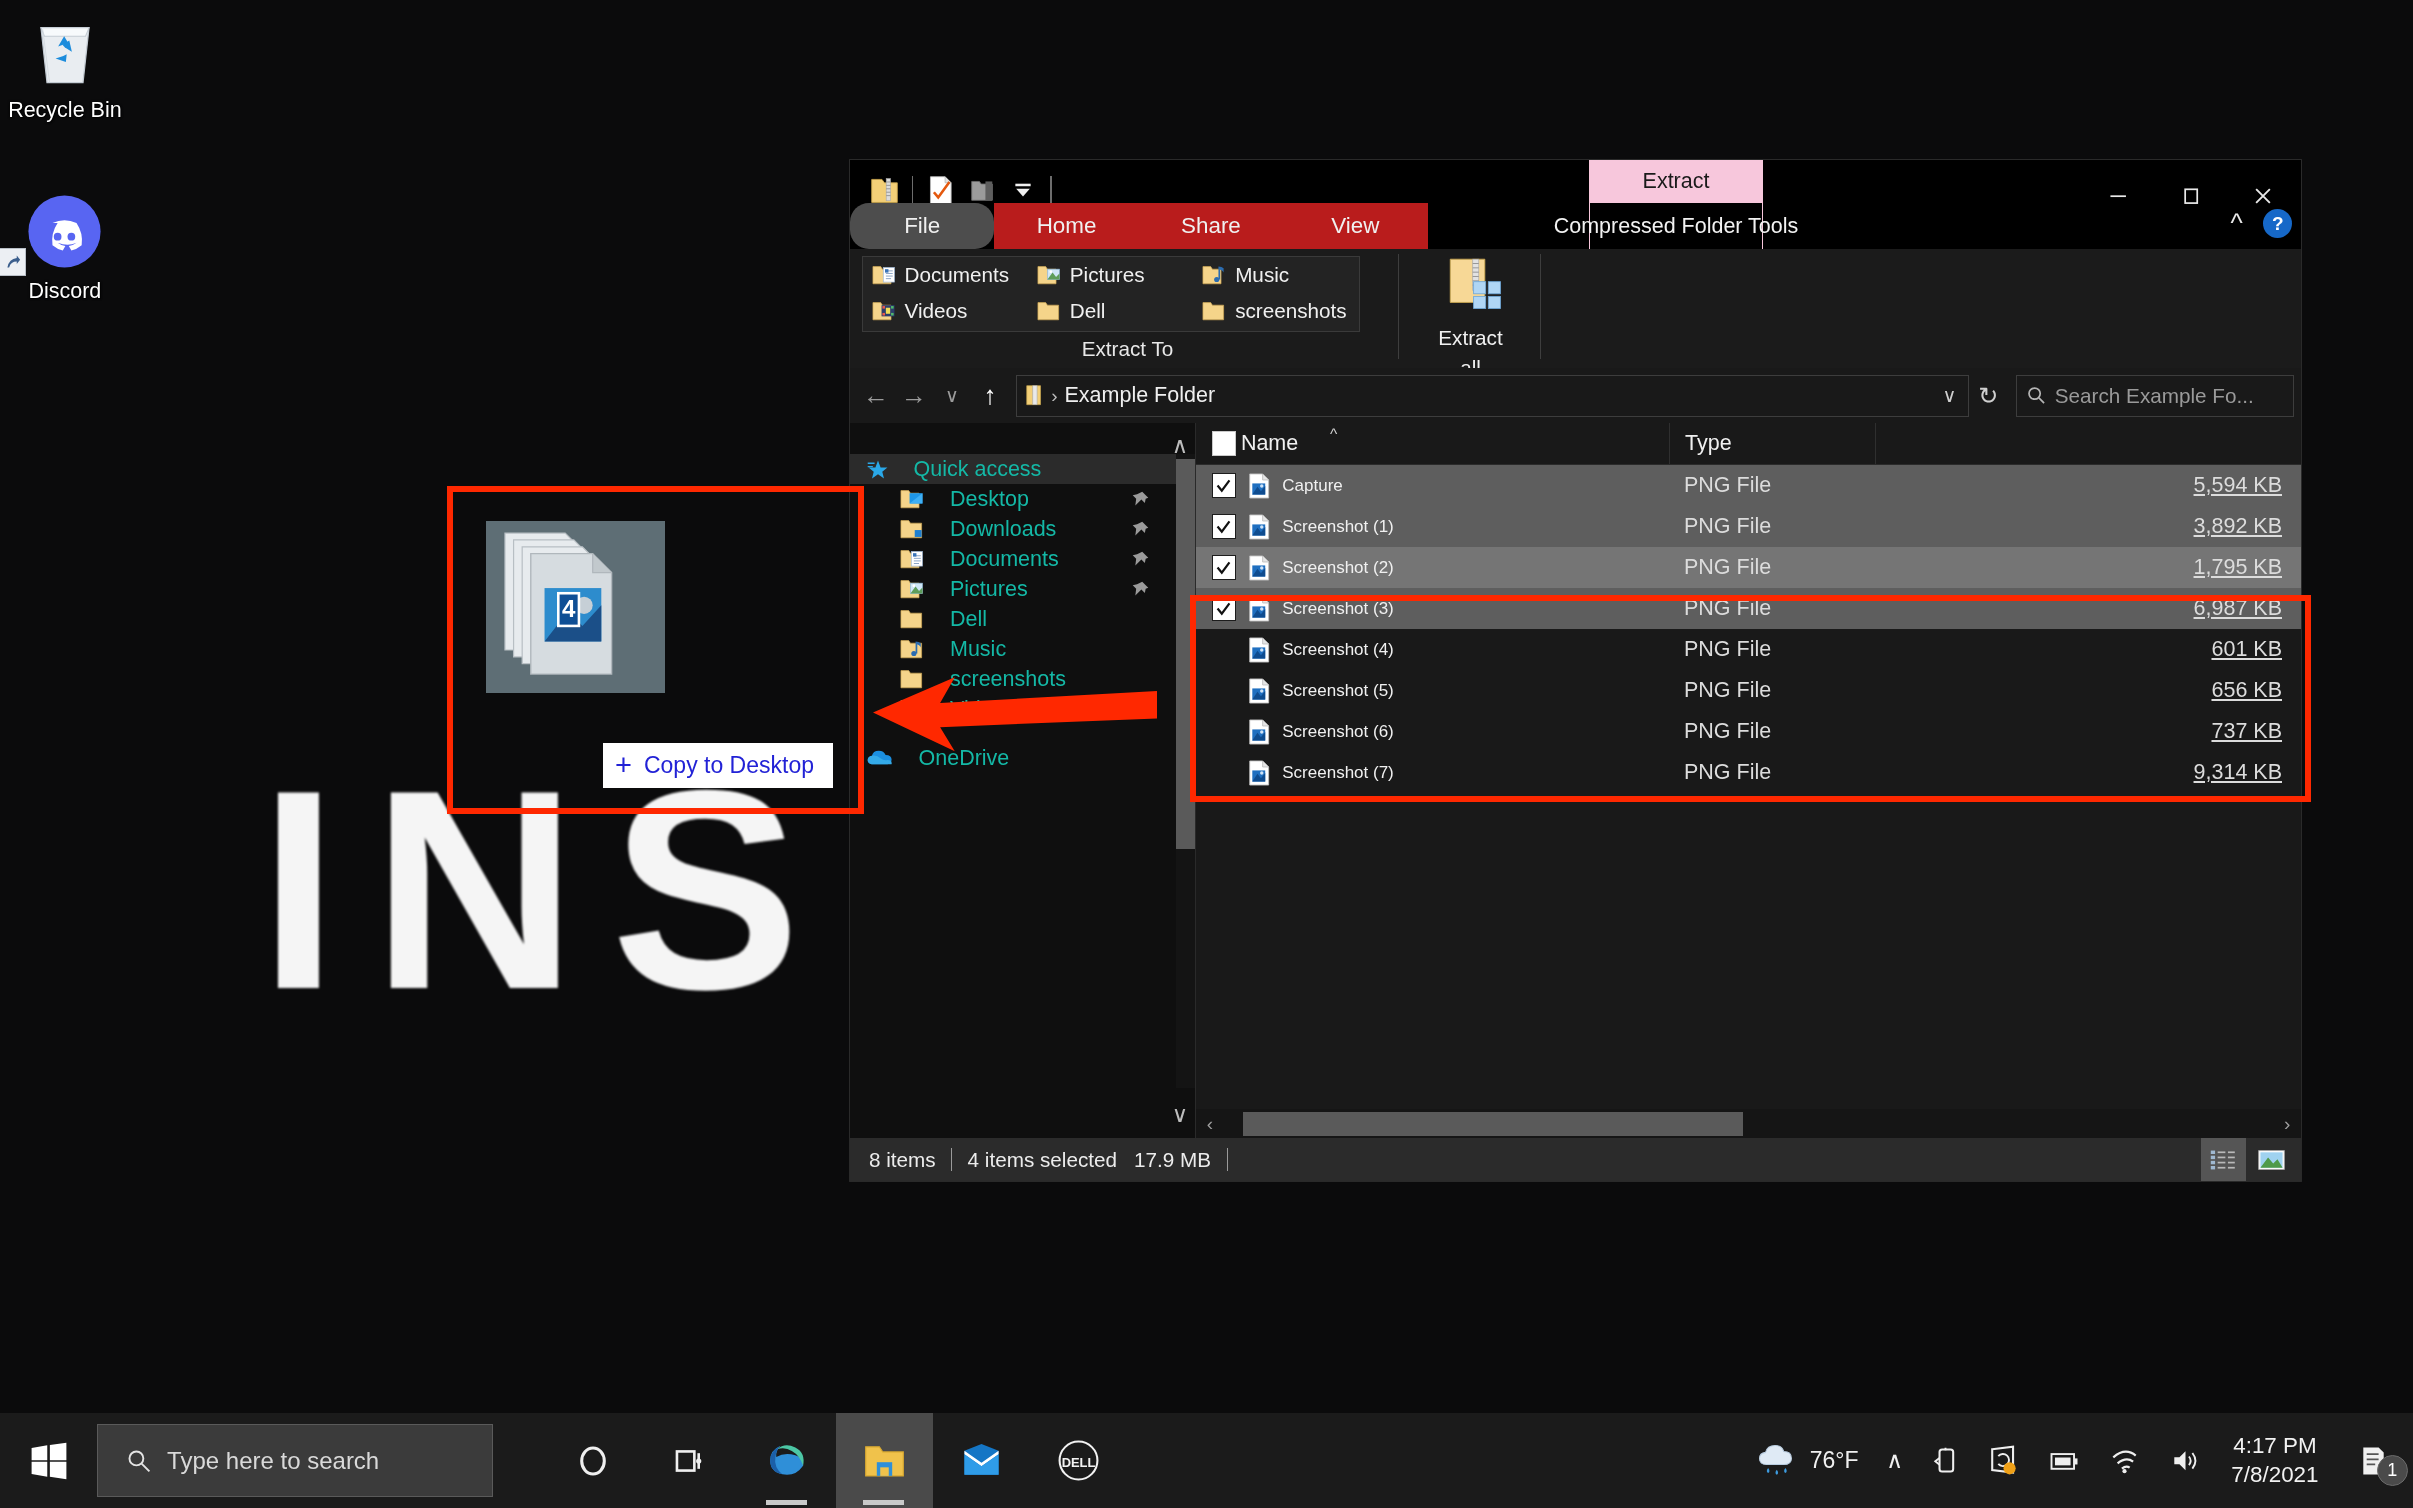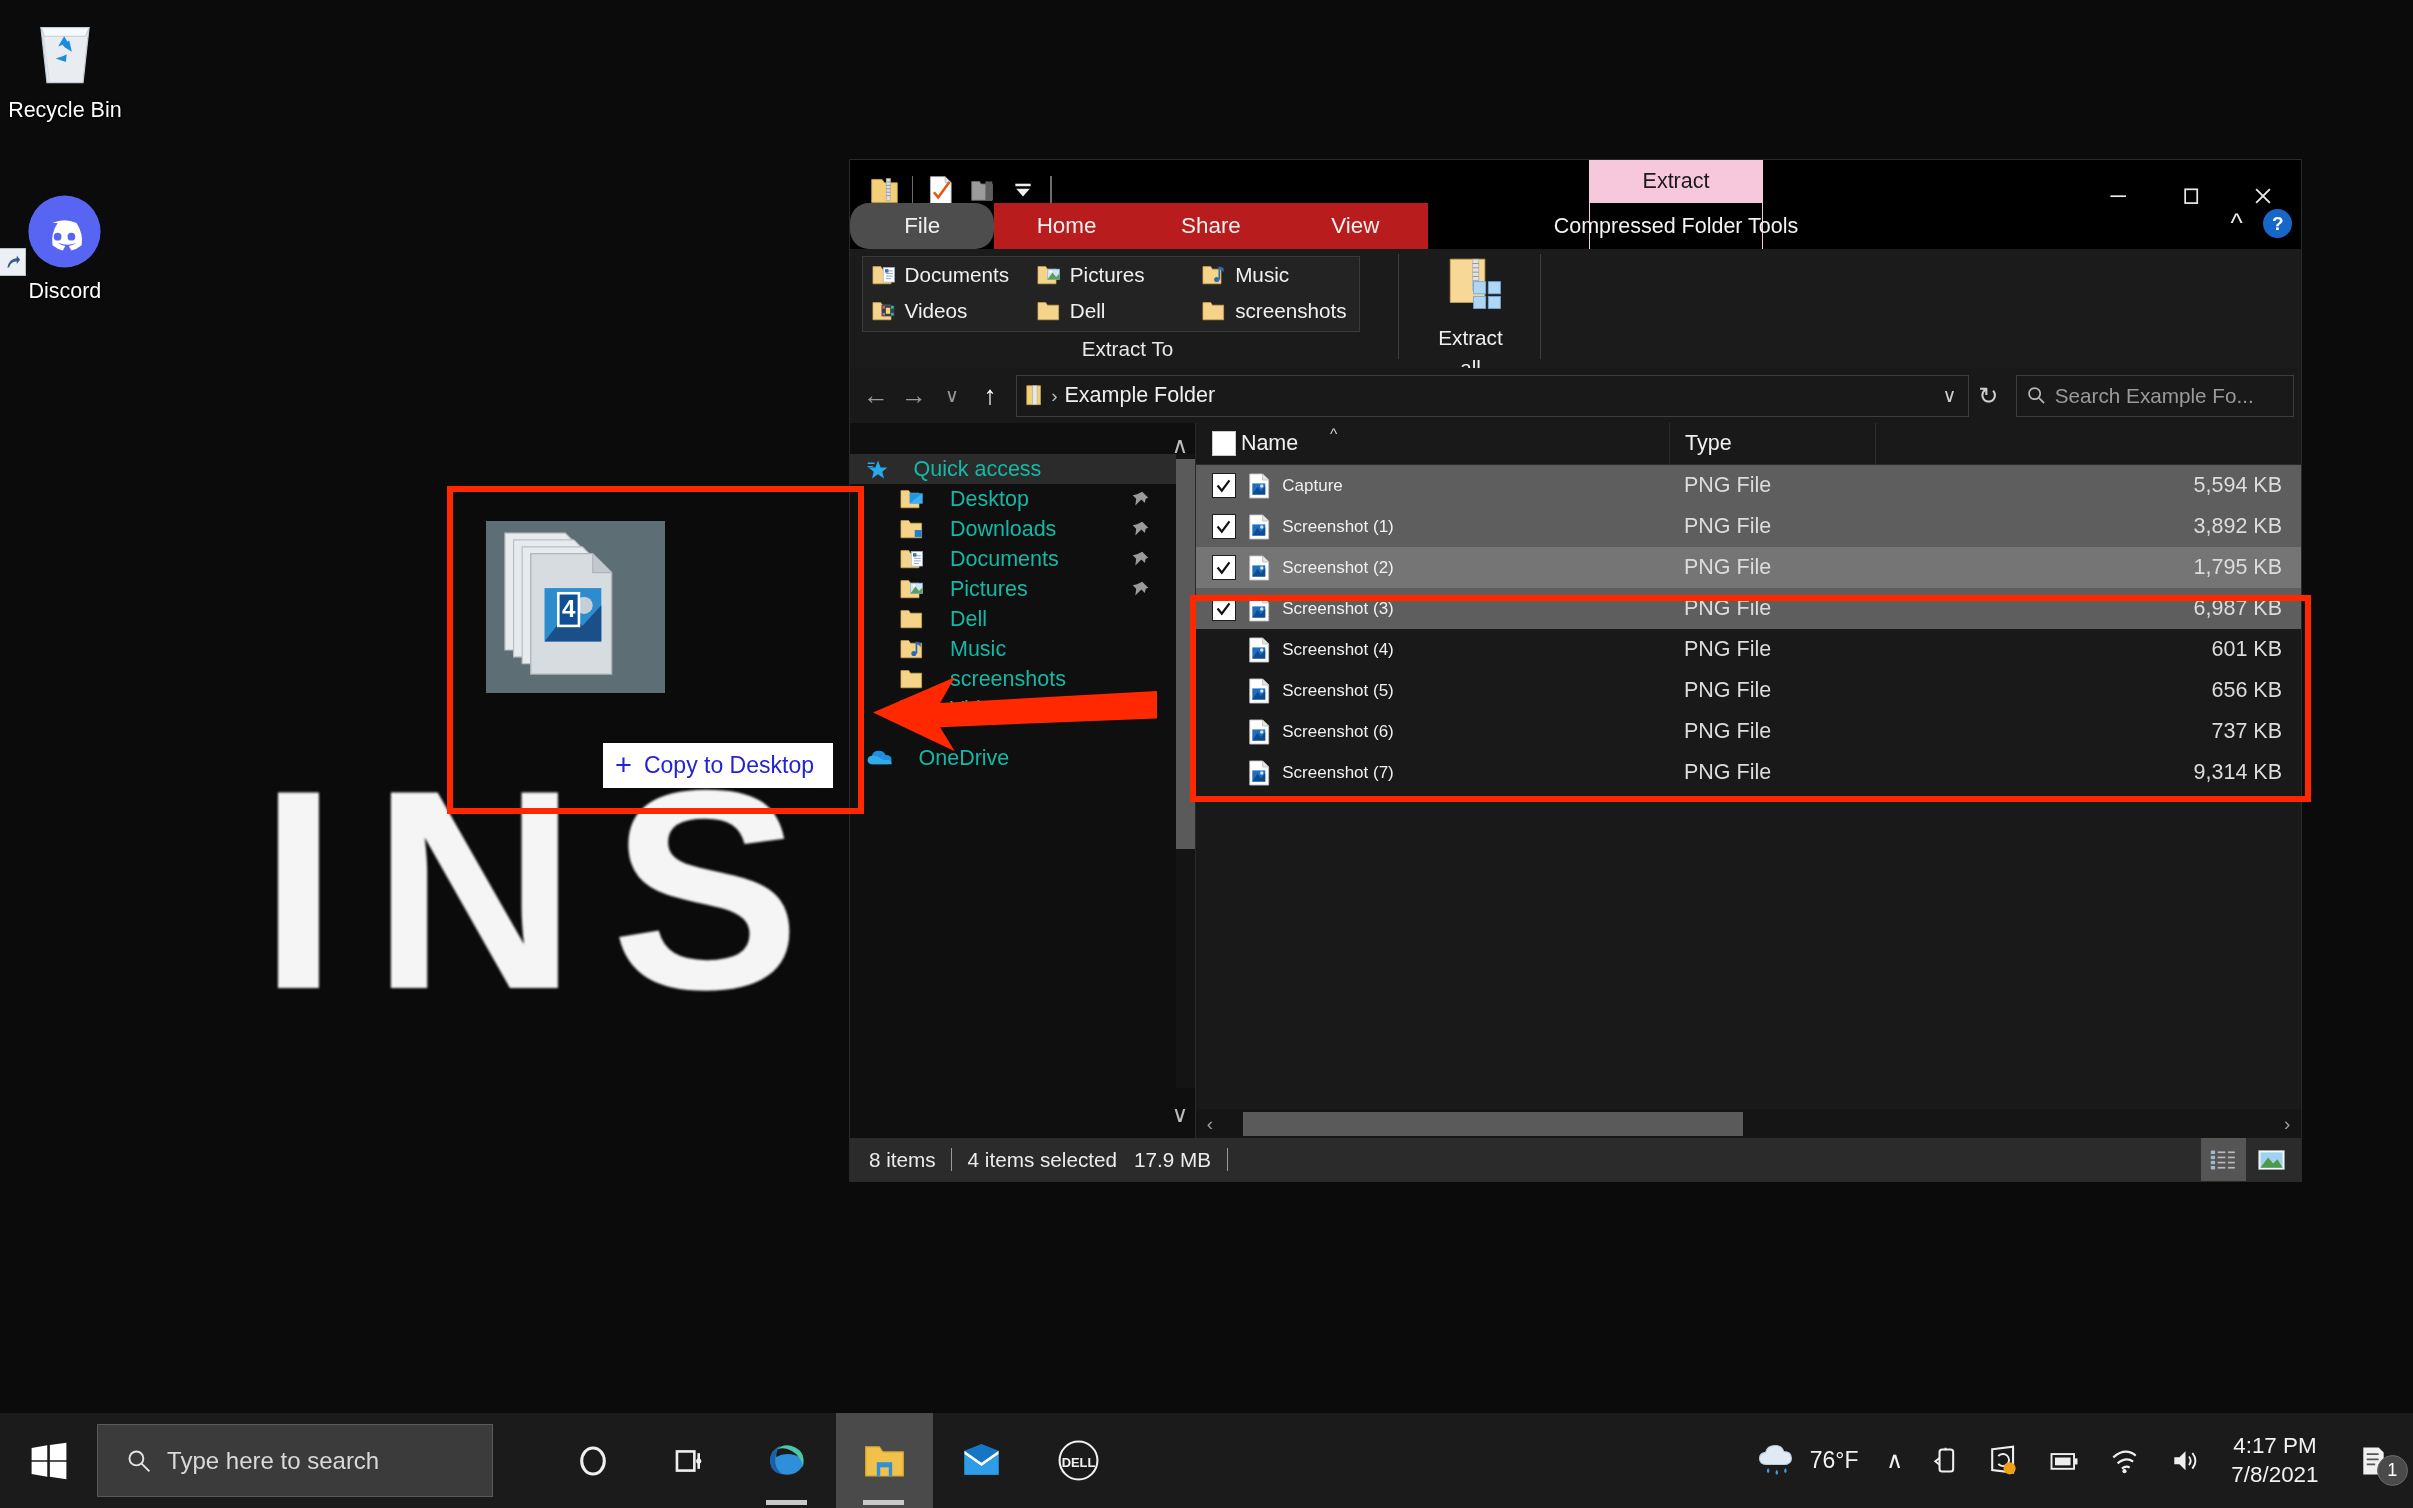--- a/index.html
+++ b/index.html
@@ -116,21 +116,21 @@
   #colhdr{height:41px;display:flex;align-items:center;border-bottom:0.9px solid #2b2b2b;position:relative;}
   #hdr-sortmark{position:absolute;left:134px;top:1.7px;color:#cfcfcf;font-size:15.5px;}
   .col{color:#f0f0f0;font-size:21.5px;display:flex;align-items:center;height:41px;cursor:pointer;}
   #col-name{width:457px;padding-left:15.5px;gap:5px;border-right:0.9px solid #2f2f2f;}
   #hdr-check{width:22.4px;height:22.4px;background:#fff;border:0.9px solid #c9c9c9;}
   #col-type{width:190px;padding-left:15.5px;border-right:0.9px solid #2f2f2f;}
   #col-size{flex:1;padding-left:15.5px;}
   .row{height:41px;display:flex;align-items:center;cursor:pointer;position:relative;}
   .row .cell-name{width:457px;display:flex;align-items:center;gap:12px;padding-left:15.5px;color:#f0f0f0;font-size:17px;}
   .row .cell-type{width:190px;padding-left:15.5px;color:#dcdcdc;font-size:21.5px;}
-  .row .cell-size{flex:1;text-align:right;padding-right:19px;color:#dcdcdc;font-size:21.5px;}
+  .row .cell-size{flex:1;text-align:right;padding-right:19px;color:#dcdcdc;font-size:21.5px;text-decoration:underline;}
   .row.sel{background:#5e5e5e;}
   .row.sel.alt{background:#757575;}
   .chk{width:22.4px;height:22.4px;background:#fff;border:0.9px solid #1d1d1d;display:flex;align-items:center;justify-content:center;flex:0 0 auto;}
   .chk svg{display:block;}
   .chk.hidden{visibility:hidden;}
   
   #hsb{position:absolute;left:0;right:0;bottom:0;height:29px;background:#151515;display:flex;align-items:center;}
   .hsb-arrow{width:27.6px;text-align:center;color:#9e9e9e;font-size:19px;cursor:pointer;}
   #hsb-thumb{height:24px;width:500px;background:#5a5a5a;margin-left:19px;cursor:pointer;}
   

